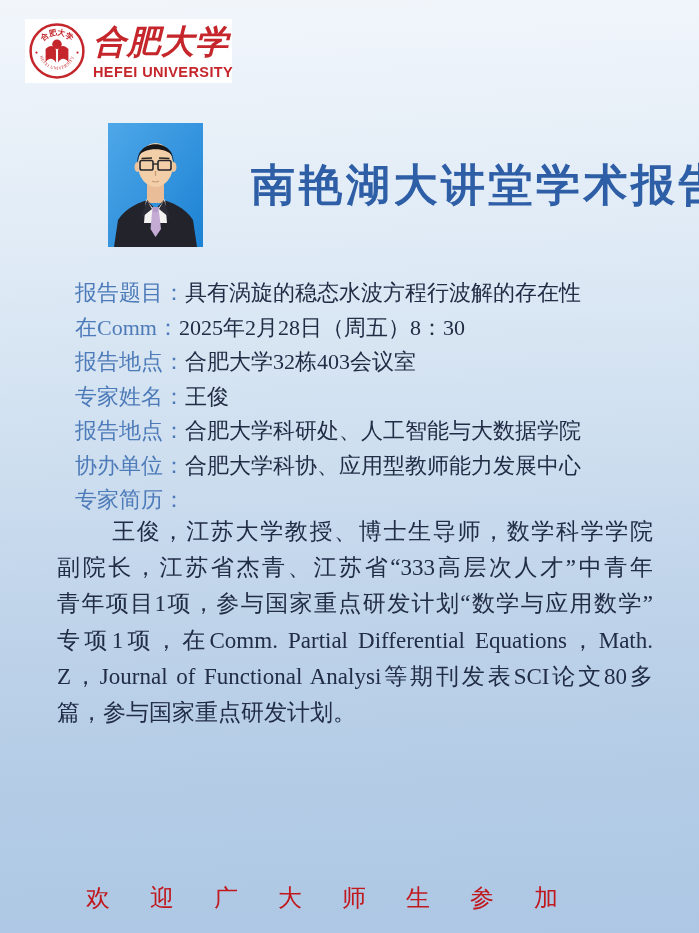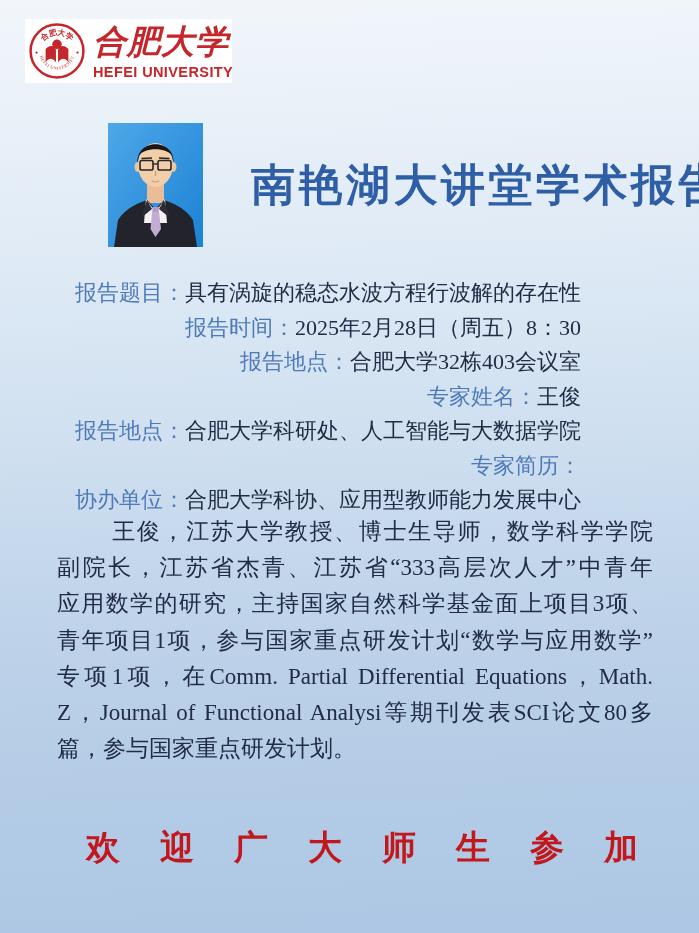--- a/index.html
+++ b/index.html
@@ -47,38 +47,38 @@
   .title {
     position: absolute; left: 251px; top: 156px;
     font-size: 44px; font-weight: 700;
     letter-spacing: 3.5px; white-space: nowrap;
     color: #2e5ea6;
   }
 
   
   .info {
     position: absolute; left: 75px; top: 276px;
-    font-size: 22px; line-height: 34.5px; white-space: nowrap; text-align: right;
+    font-size: 22px; line-height: 34.5px; white-space: nowrap;
   }
   .info .lab { color: #4d7ab8; }
   .info .val { color: #212c45; }
 
   
   .bio {
     position: absolute; left: 57px; top: 514px; width: 596px;
     font-size: 23px; line-height: 36.2px; color: #212c45; font-family: Liberation Serif, serif;
   }
   .bio-line { text-align: justify; }
   .bio-line.j { text-align-last: justify; }
   .bio-line.indent { text-indent: 2.4em; }
 
   
   .footer {
-    position: absolute; left: 86px; top: 825px;
-    font-size: 34px; font-weight: bold; color: #c0181d;
+    position: absolute; left: 86px; top: 882px;
+    font-size: 24px; font-weight: normal; color: #c0181d;
     letter-spacing: 40px; white-space: nowrap;
   }
 </style>
 </head>
 <body>
 
 <div class="poster">
 
   <div class="logo-box">
     <svg class="seal" viewBox="0 0 56 56">
@@ -144,32 +144,31 @@
 
       <path d="M39,77 L33,95 L44,86 Z" fill="#2b2c36"></path>
       <path d="M56,77 L62,95 L51,86 Z" fill="#2b2c36"></path>
     </svg>
   </div>
 
   <h1 class="title">南艳湖大讲堂学术报告</h1>
 
   <div class="info">
     <div class="row"><span class="lab">报告题目：</span><span class="val">具有涡旋的稳态水波方程行波解的存在性</span></div>
-    <div class="row"><span class="lab">报告时间：</span><span class="val">2025年2月28日（周五）8：30</span></div>
+    <div class="row"><span class="lab">在Comm：</span><span class="val">2025年2月28日（周五）8：30</span></div>
     <div class="row"><span class="lab">报告地点：</span><span class="val">合肥大学32栋403会议室</span></div>
     <div class="row"><span class="lab">专家姓名：</span><span class="val">王俊</span></div>
     <div class="row"><span class="lab">报告地点：</span><span class="val">合肥大学科研处、人工智能与大数据学院</span></div>
+    <div class="row"><span class="lab">协办单位：</span><span class="val">合肥大学科协、应用型教师能力发展中心</span></div>
     <div class="row"><span class="lab">专家简历：</span><span class="val"></span></div>
-    <div class="row"><span class="lab">协办单位：</span><span class="val">合肥大学科协、应用型教师能力发展中心</span></div>
   </div>
 
   <div class="bio">
     <div class="bio-line indent j">王俊，江苏大学教授、博士生导师，数学科学学院</div>
     <div class="bio-line j">副院长，江苏省杰青、江苏省“333高层次人才”中青年</div>
-    <div class="bio-line j">应用数学的研究，主持国家自然科学基金面上项目3项、</div>
     <div class="bio-line j">青年项目1项，参与国家重点研发计划“数学与应用数学”</div>
     <div class="bio-line j">专项1项，在Comm. Partial Differential Equations，Math.</div>
     <div class="bio-line j">Z，Journal of Functional Analysi等期刊发表SCI论文80多</div>
     <div class="bio-line">篇，参与国家重点研发计划。</div>
   </div>
 
   <div class="footer">欢迎广大师生参加</div>
 
 </div>
 

